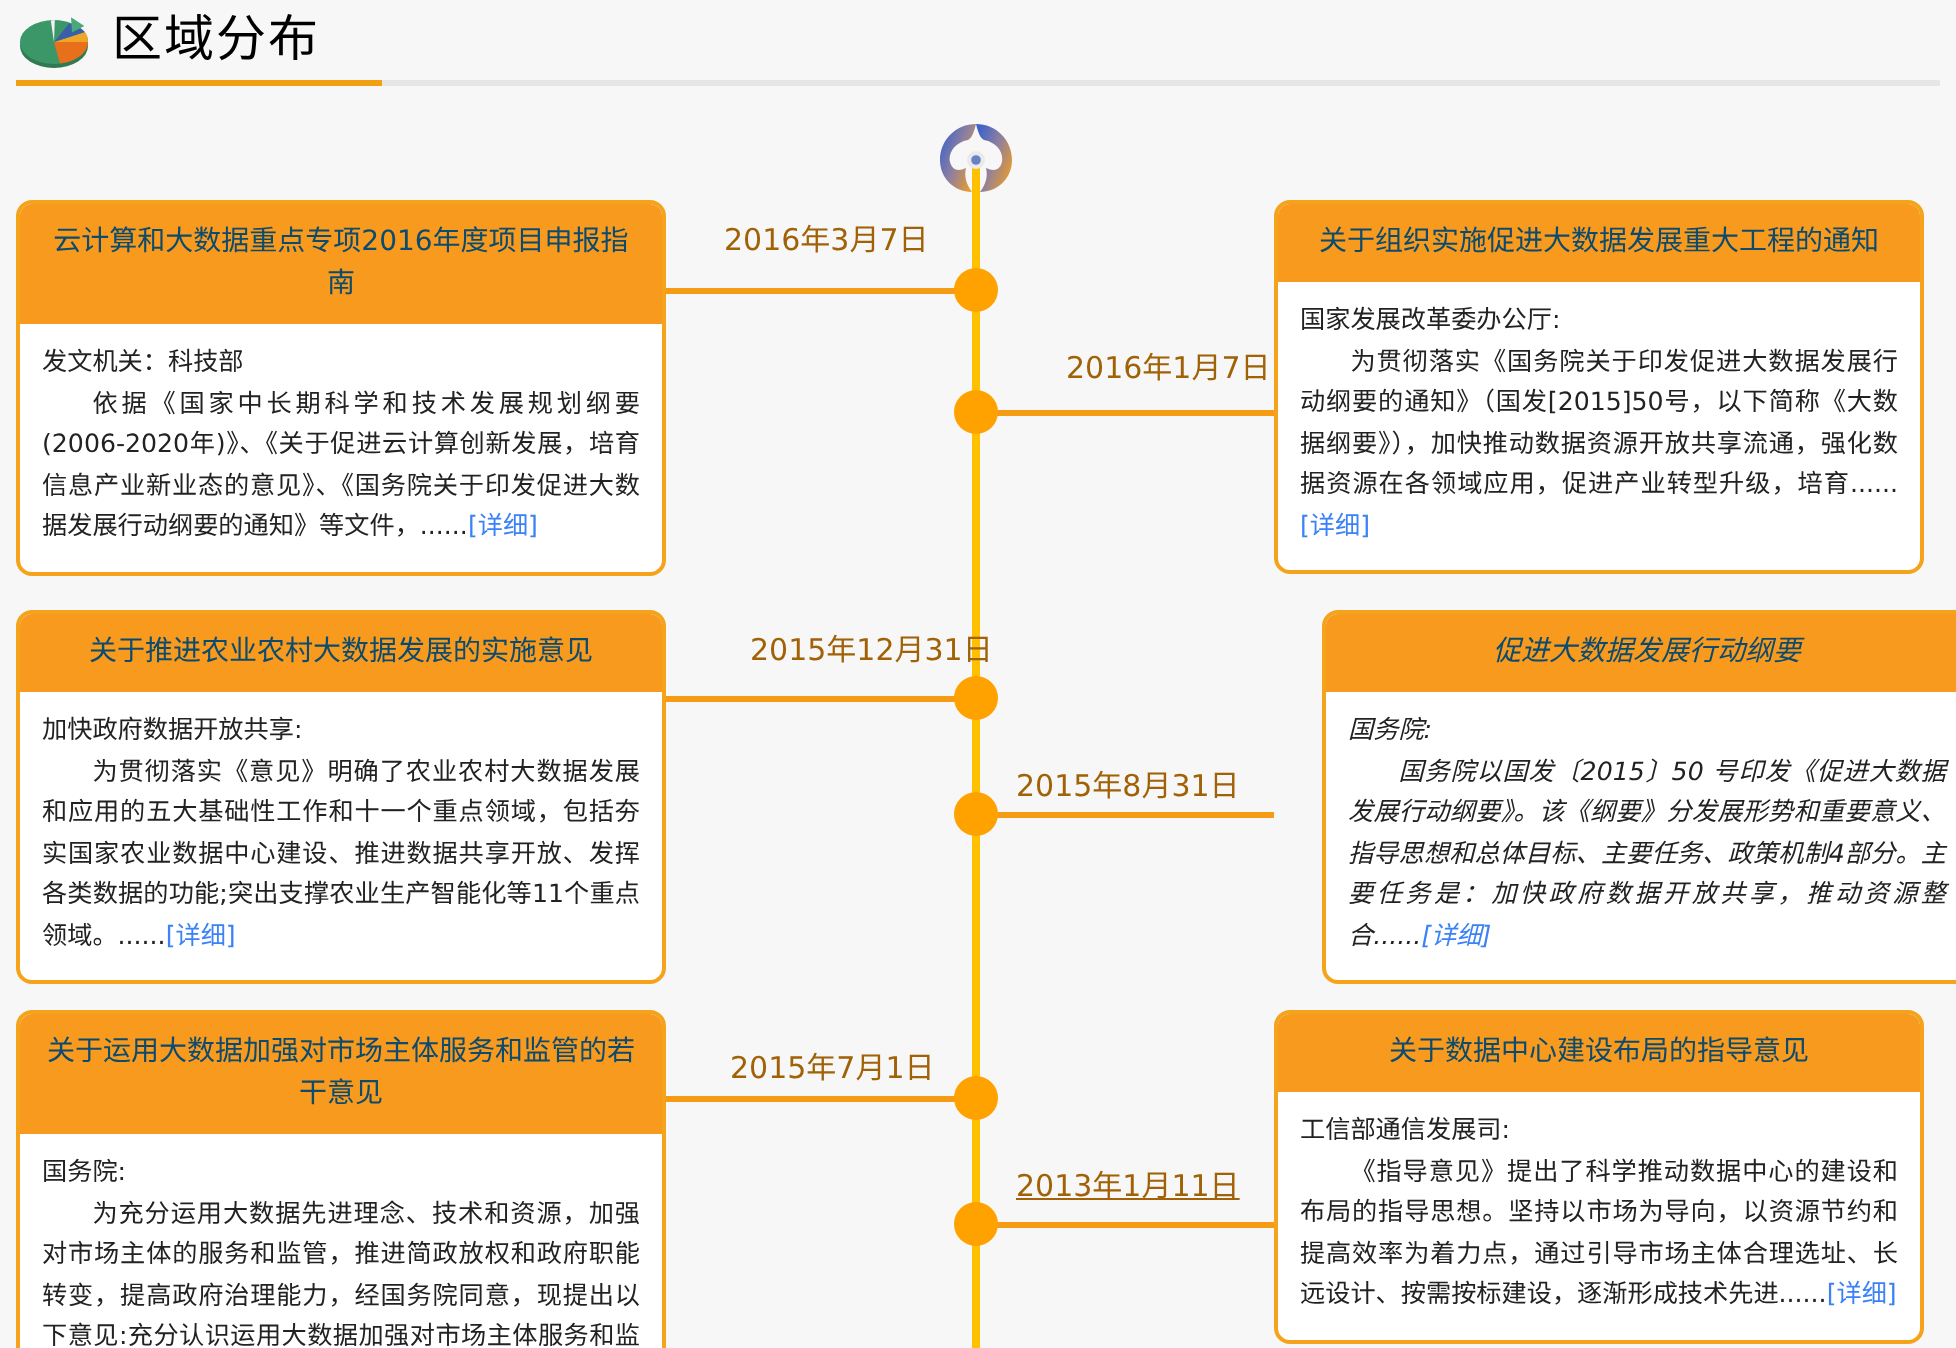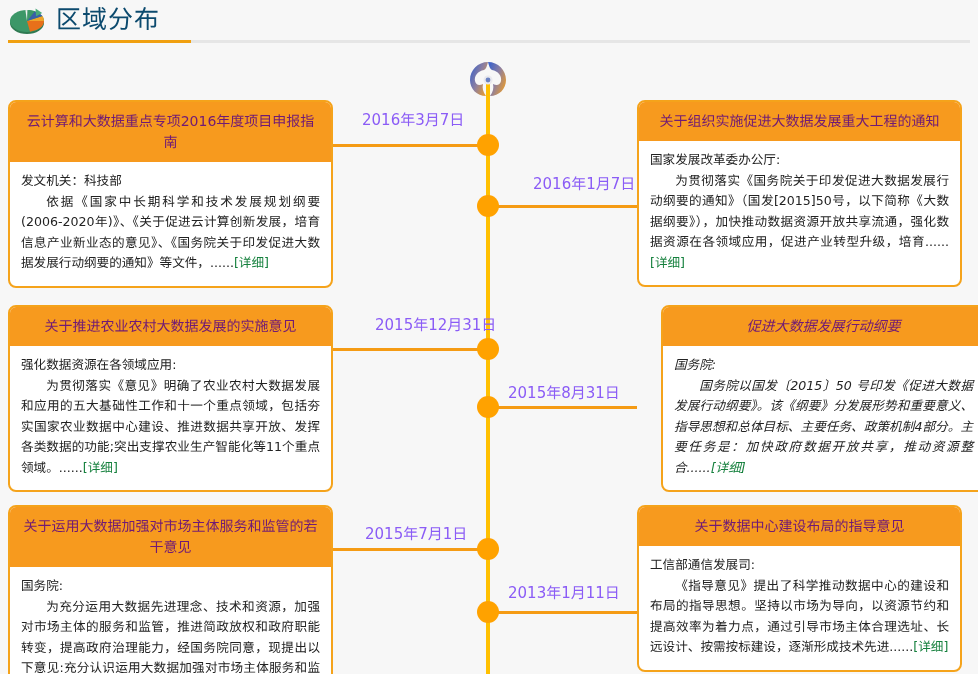--- a/index.html
+++ b/index.html
@@ -33,21 +33,21 @@
     gap: 8px;
   }
   .pie-logo {
     width: 40px;
     height: 32px;
     display: block;
   }
   .header-title {
     font-size: 25px;
     line-height: 32px;
-    color: #0c4a6e;
+    color: #000000;
     font-weight: normal;
     letter-spacing: 1px;
     white-space: nowrap;
   }
   .header-rule {
     position: absolute;
     left: 8px;
     top: 40px;
     width: 962px;
     height: 3px;
@@ -93,39 +93,39 @@
   .connector {
     position: absolute;
     height: 3px;
     background: #f59b14;
     z-index: 2;
   }
 
   .date-label {
     position: absolute;
     font-size: 15px;
-    color: #8b5cf6;
+    color: #a16207;
     white-space: nowrap;
     z-index: 3;
   }
 
   
   .card {
     position: absolute;
     width: 325px;
     border: 2px solid #f5a31b;
     border-radius: 8px;
     background: #ffffff;
     box-sizing: border-box;
     overflow: hidden;
     z-index: 3;
   }
   .card-head {
     background: #f79a1e;
-    color: #701a75;
+    color: #0c4a6e;
     font-size: 14px;
     line-height: 21px;
     text-align: center;
     padding: 9px 12px;
     font-weight: normal;
   }
   .card-body {
     background: #ffffff;
     padding: 9px 11px 12px 11px;
     font-size: 12.6px;
@@ -135,21 +135,21 @@
     border-radius: 19px;
   }
   .card-body .org {
     display: block;
   }
   .card-body .para {
     display: block;
     text-indent: 2em;
   }
   .more-link {
-    color: #15803d;
+    color: #3b82f6;
     text-decoration: none;
     cursor: pointer;
   }
 </style>
 </head>
 <body>
 
 <div class="page-header">
   <div class="header-inner">
     <span class="pie-logo-wrap">
@@ -206,21 +206,21 @@
     <span class="para"><span>为贯彻落实《国务院关于印发促进大数据发展行动纲要的通知》（国发[2015]50号，以下简称《大数据纲要》），加快推动数据资源开放共享流通，强化数据资源在各领域应用，促进产业转型升级，培育</span><span>......</span><a class="more-link" href="#">[详细]</a></span>
   </div>
 </div>
 <div class="connector" style="left:489px; top:205px; width:148px;"></div>
 <div class="node" style="top:195px;"></div>
 <div class="date-label" style="left:508px; top:172px;margin-left:25px;">2016年1月7日</div>
 
 <div class="card" style="left:8px; top:305px;">
   <div class="card-head">关于推进农业农村大数据发展的实施意见</div>
   <div class="card-body">
-    <span class="org">强化数据资源在各领域应用:</span>
+    <span class="org">加快政府数据开放共享:</span>
     <span class="para"><span>为贯彻落实《意见》明确了农业农村大数据发展和应用的五大基础性工作和十一个重点领域，包括夯实国家农业数据中心建设、推进数据共享开放、发挥各类数据的功能;突出支撑农业生产智能化等11个重点领域。</span><span>......</span><a class="more-link" href="#">[详细]</a></span>
   </div>
 </div>
 <div class="connector" style="left:333px; top:348px; width:154px;"></div>
 <div class="node" style="top:338px;"></div>
 <div class="date-label" style="left:356px; top:313px;margin-left:19px;">2015年12月31日</div>
 
 <div class="card" style="left:661px; top:305px;font-style:italic;">
   <div class="card-head">促进大数据发展行动纲要</div>
   <div class="card-body">
@@ -245,13 +245,13 @@
 
 <div class="card" style="left:637px; top:505px;">
   <div class="card-head">关于数据中心建设布局的指导意见</div>
   <div class="card-body">
     <span class="org">工信部通信发展司:</span>
     <span class="para"><span>《指导意见》提出了科学推动数据中心的建设和布局的指导思想。坚持以市场为导向，以资源节约和提高效率为着力点，通过引导市场主体合理选址、长远设计、按需按标建设，逐渐形成技术先进</span><span>......</span><a class="more-link" href="#">[详细]</a></span>
   </div>
 </div>
 <div class="connector" style="left:489px; top:611px; width:148px;"></div>
 <div class="node" style="top:601px;"></div>
-<div class="date-label" style="left:508px; top:581px;">2013年1月11日</div>
+<div class="date-label" style="left:508px; top:581px;text-decoration:underline;">2013年1月11日</div>
 
 </body></html>

